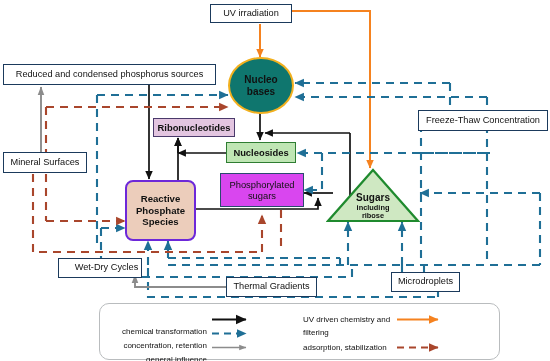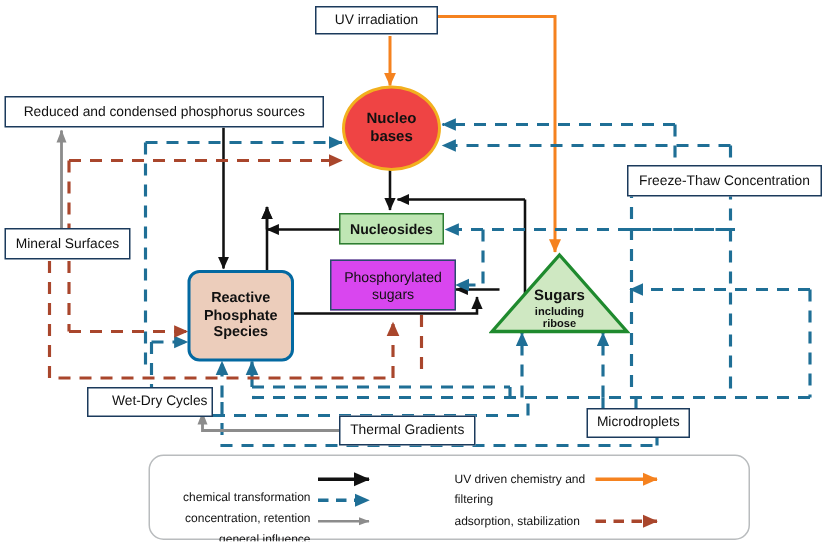--- a/index.html
+++ b/index.html
@@ -40,21 +40,21 @@
     background: #ffffff;
     border: 1.6px solid #1b3a5c;
     color: #111111;
     font-size: 9.2px;
     line-height: 1.05;
     padding: 2px 4px;
     white-space: nowrap;
   }
   
   .ellipse-node {
-    background: #ef4444;
+    background: #0f766e;
     border: 2px solid #f2b01e;
     border-radius: 50%;
     font-weight: bold;
     font-size: 10px;
     line-height: 1.15;
     color: #111111;
     flex-direction: column;
   }
   
   .purple {
@@ -79,21 +79,21 @@
     background: #d946ef;
     border: 1.6px solid #2b4a6f;
     color: #111111;
     font-size: 9.4px;
     line-height: 1.2;
     flex-direction: column;
   }
   
   .rps {
     background: #eccdbb;
-    border: 2px solid #0369a1;
+    border: 2px solid #6d28d9;
     border-radius: 8px;
     color: #111111;
     font-size: 9.6px;
     font-weight: bold;
     line-height: 1.25;
     flex-direction: column;
   }
   
   .tri-wrap {
     position: absolute;
@@ -254,20 +254,23 @@
 
   <div class="node cond" style="left:3px; top:152px; width:84px; height:21px;">
     <span>Mineral Surfaces</span>
   </div>
 
   <div class="node ellipse-node" style="left:228px; top:57px; width:66px; height:57px;">
     <span>Nucleo</span>
     <span>bases</span>
   </div>
 
+  <div class="node purple" style="left:153px; top:118px; width:82px; height:19px;">
+    <span>Ribonucleotides</span>
+  </div>
 
   <div class="node green-box" style="left:226px; top:142px; width:70px; height:21px;">
     <span>Nucleosides</span>
   </div>
 
   <div class="node peach" style="left:220px; top:173px; width:84px; height:34px;">
     <span>Phosphorylated</span>
     <span>sugars</span>
   </div>
 

